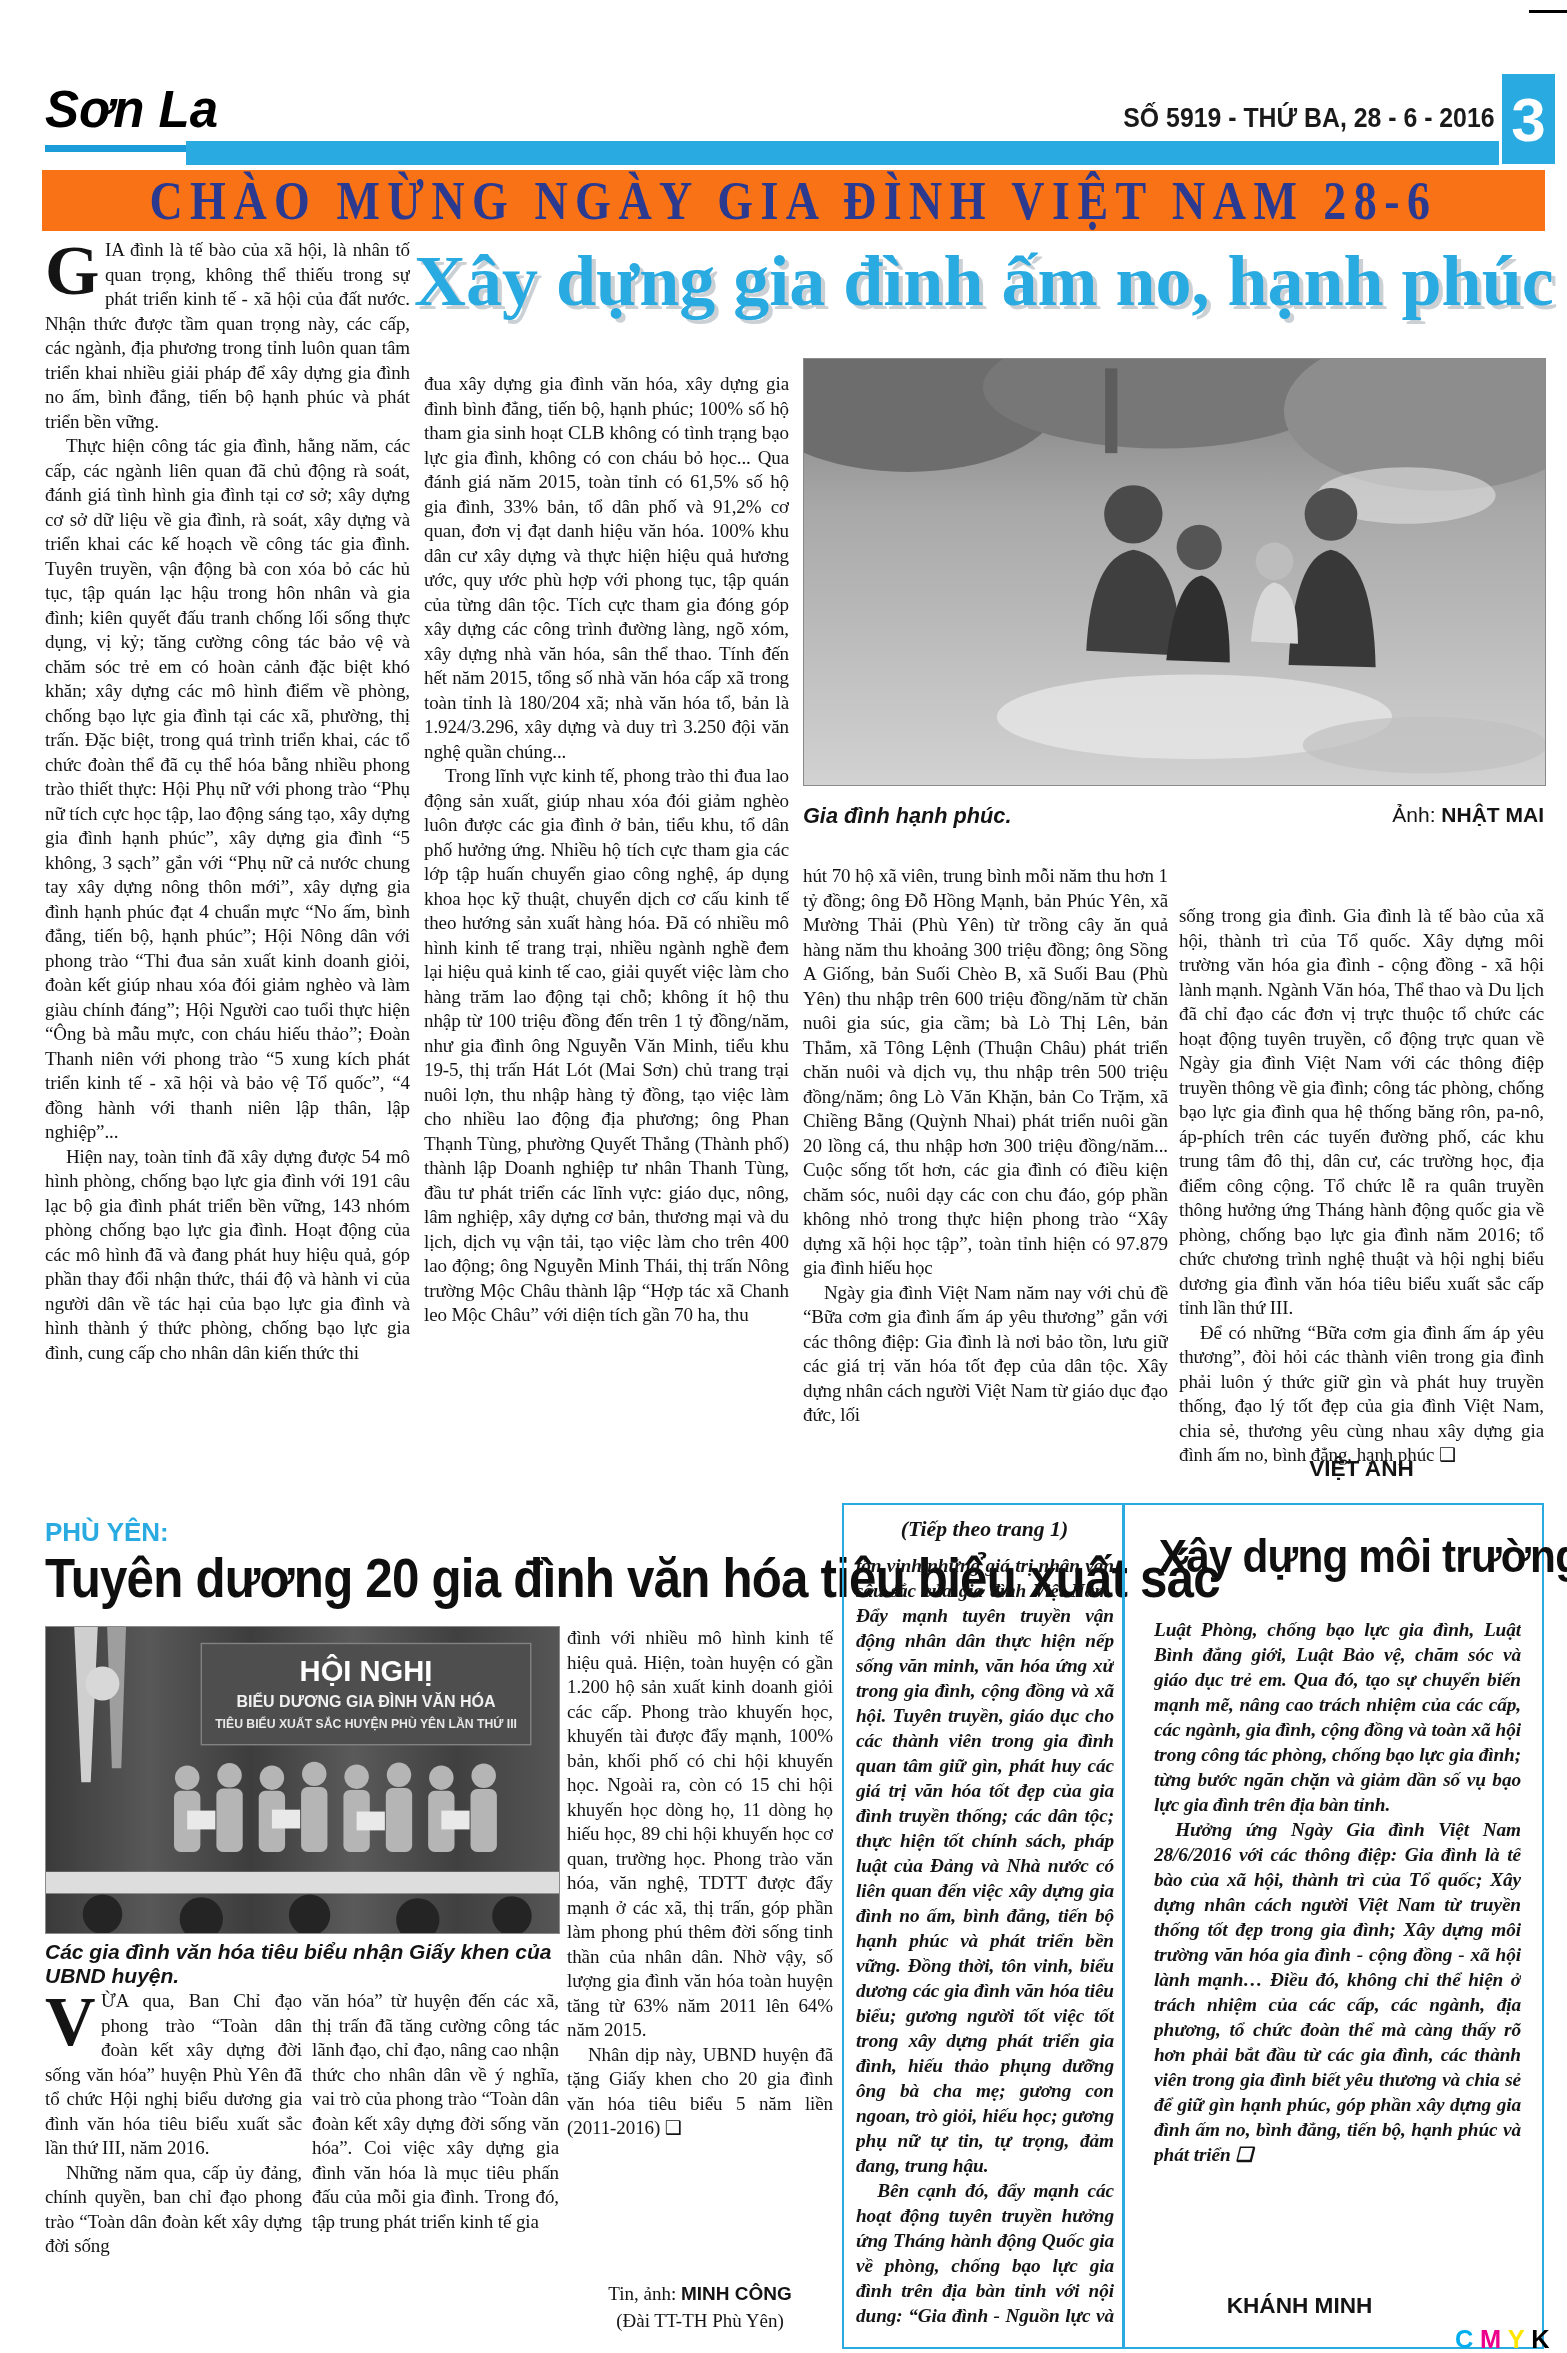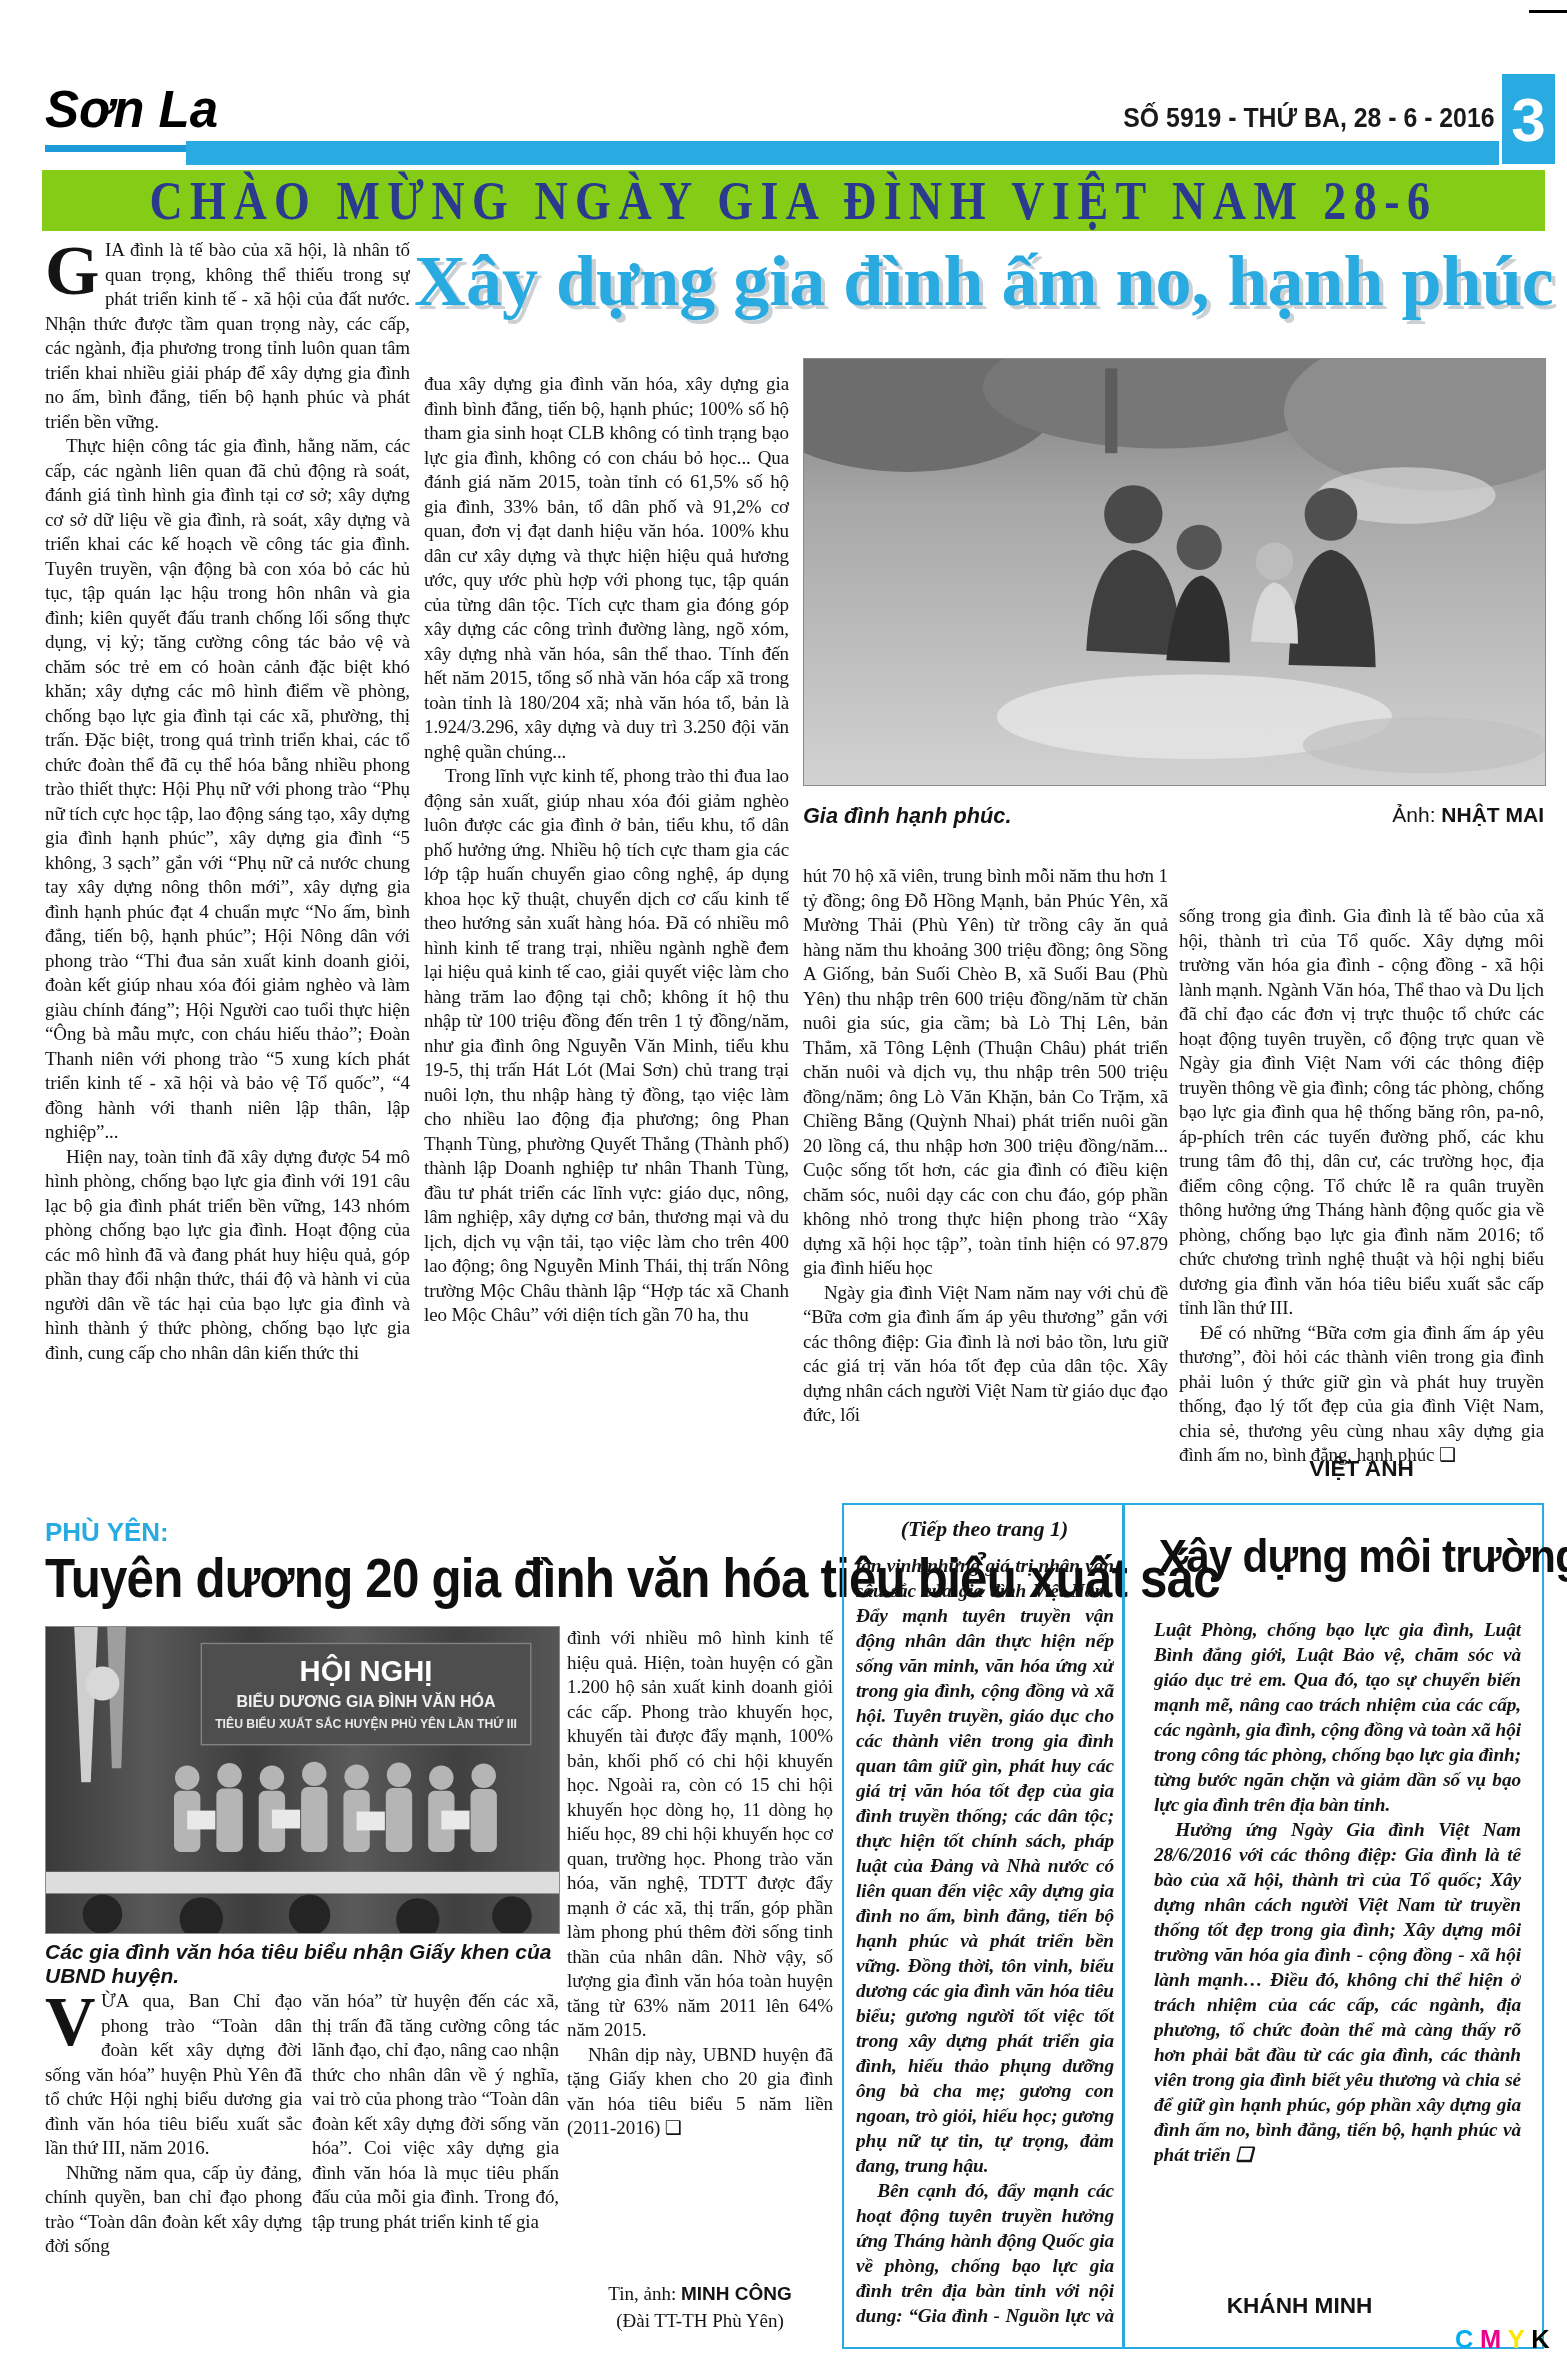--- a/index.html
+++ b/index.html
@@ -12,21 +12,21 @@
   .masthead{font-family:"Liberation Sans",sans-serif;font-weight:bold;font-style:italic;
             font-size:51px;color:#000000;line-height:1;}
   .masthead-rule{background:#1b9cd9;}
   .issueline{font-family:"Liberation Sans",sans-serif;font-weight:bold;font-size:27px;
              color:#1a1a1a;white-space:nowrap;transform:scaleX(.92);transform-origin:right top;}
   .pagenum-box{background:#29abe2;display:flex;align-items:center;justify-content:center;}
   .pagenum{font-family:"Liberation Sans",sans-serif;font-weight:bold;font-size:62px;color:#fff;}
   .header-bar{background:#29abe2;}
 
   
-  .banner{background:#84cc16;display:flex;align-items:center;justify-content:center;}
+  .banner{background:#f97316;display:flex;align-items:center;justify-content:center;}
   .banner span{font-family:"Liberation Serif",serif;font-weight:bold;font-size:46px;
                letter-spacing:7.5px;color:#2b3a8f;transform:scaleY(1.18);white-space:nowrap;}
 
   
   .headline-main{font-family:"Liberation Serif",serif;font-weight:bold;font-size:72px;line-height:1;
                  color:#29aae1;text-align:center;text-shadow:4.2px 4.2px 0 rgba(20,40,60,.22);white-space:nowrap;}
 
   
   .col{font-size:19px;line-height:24.5px;text-align:justify;overflow:hidden;letter-spacing:-0.1px;}
   .col p{margin:0;text-indent:1.1em;}

